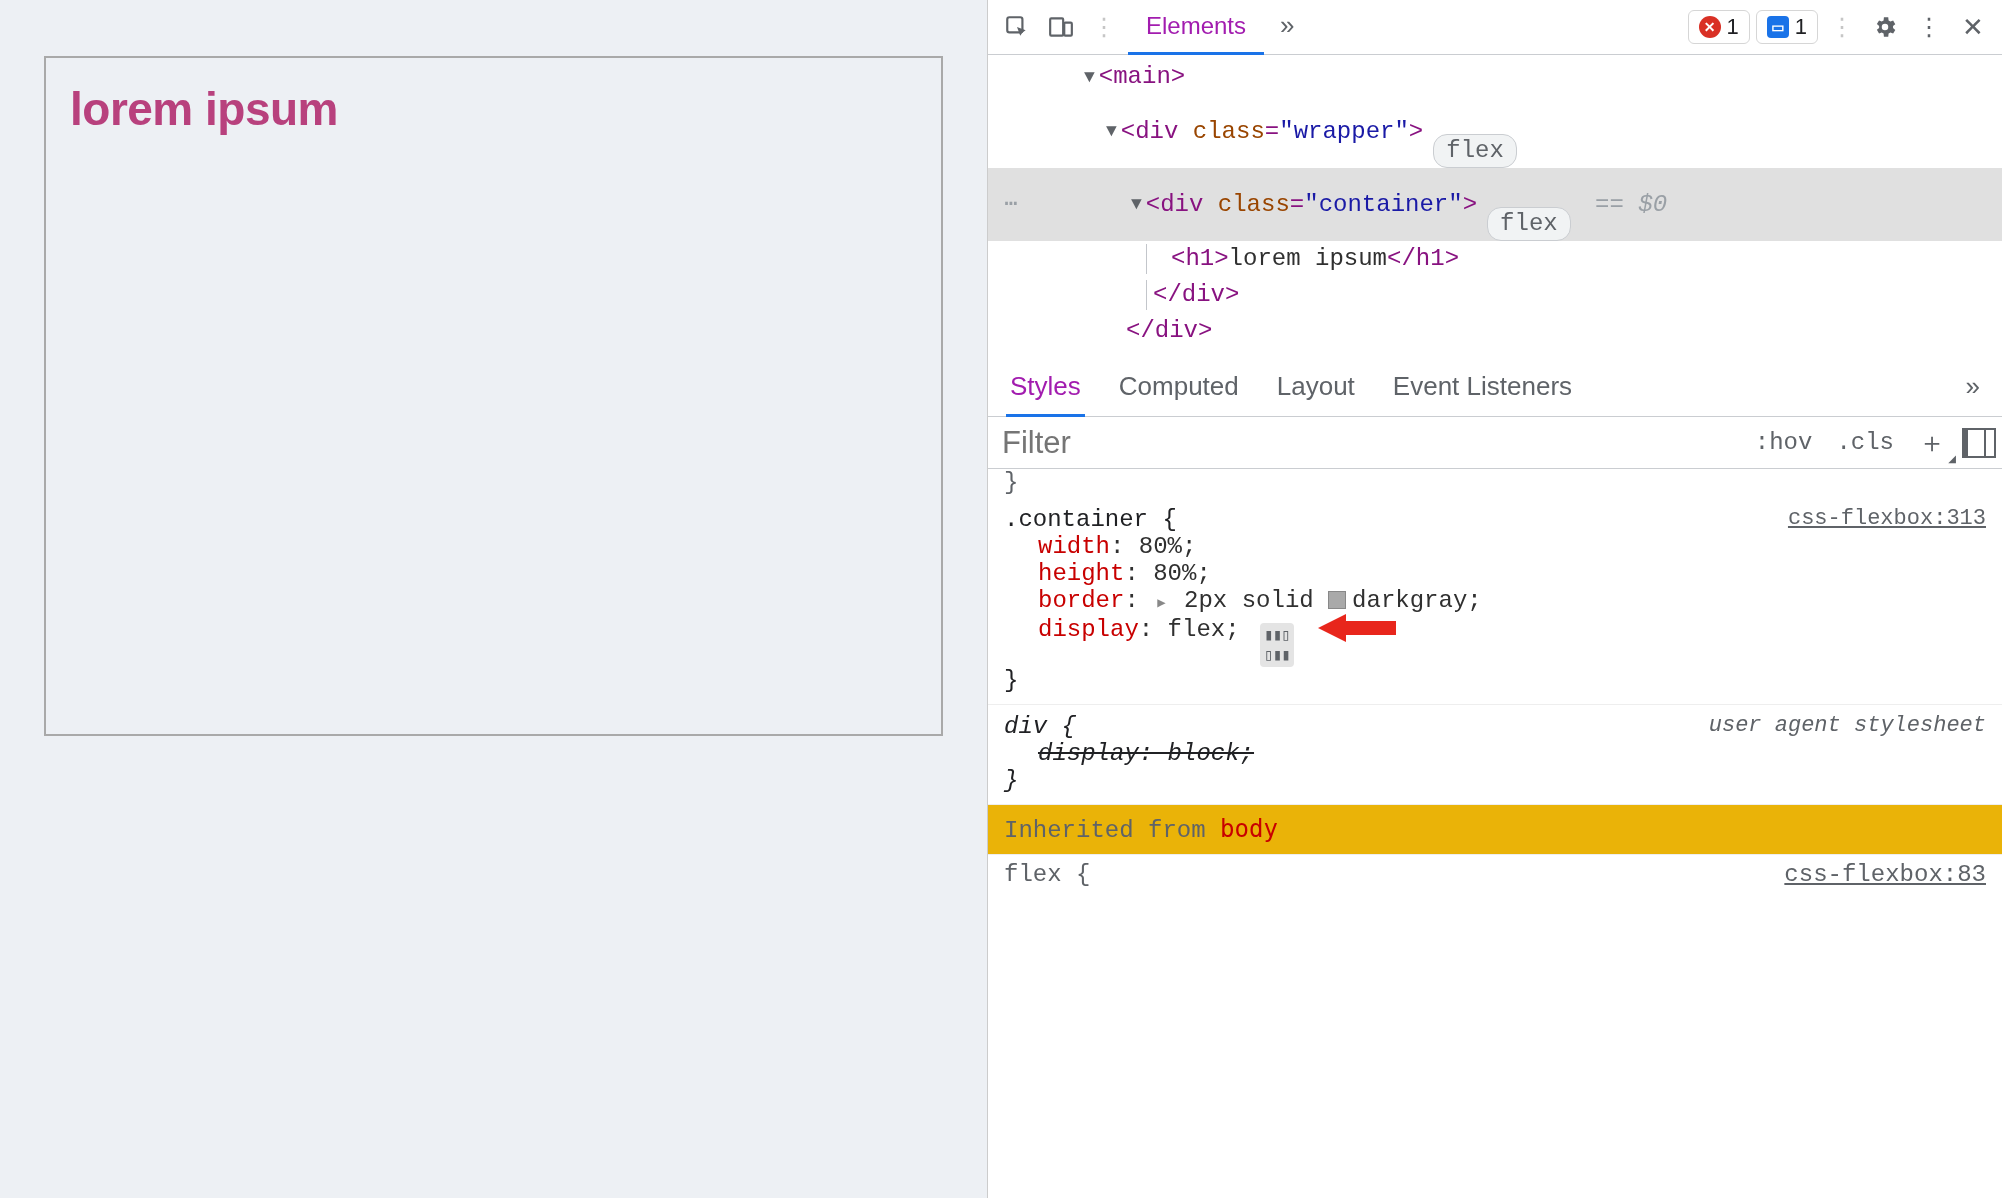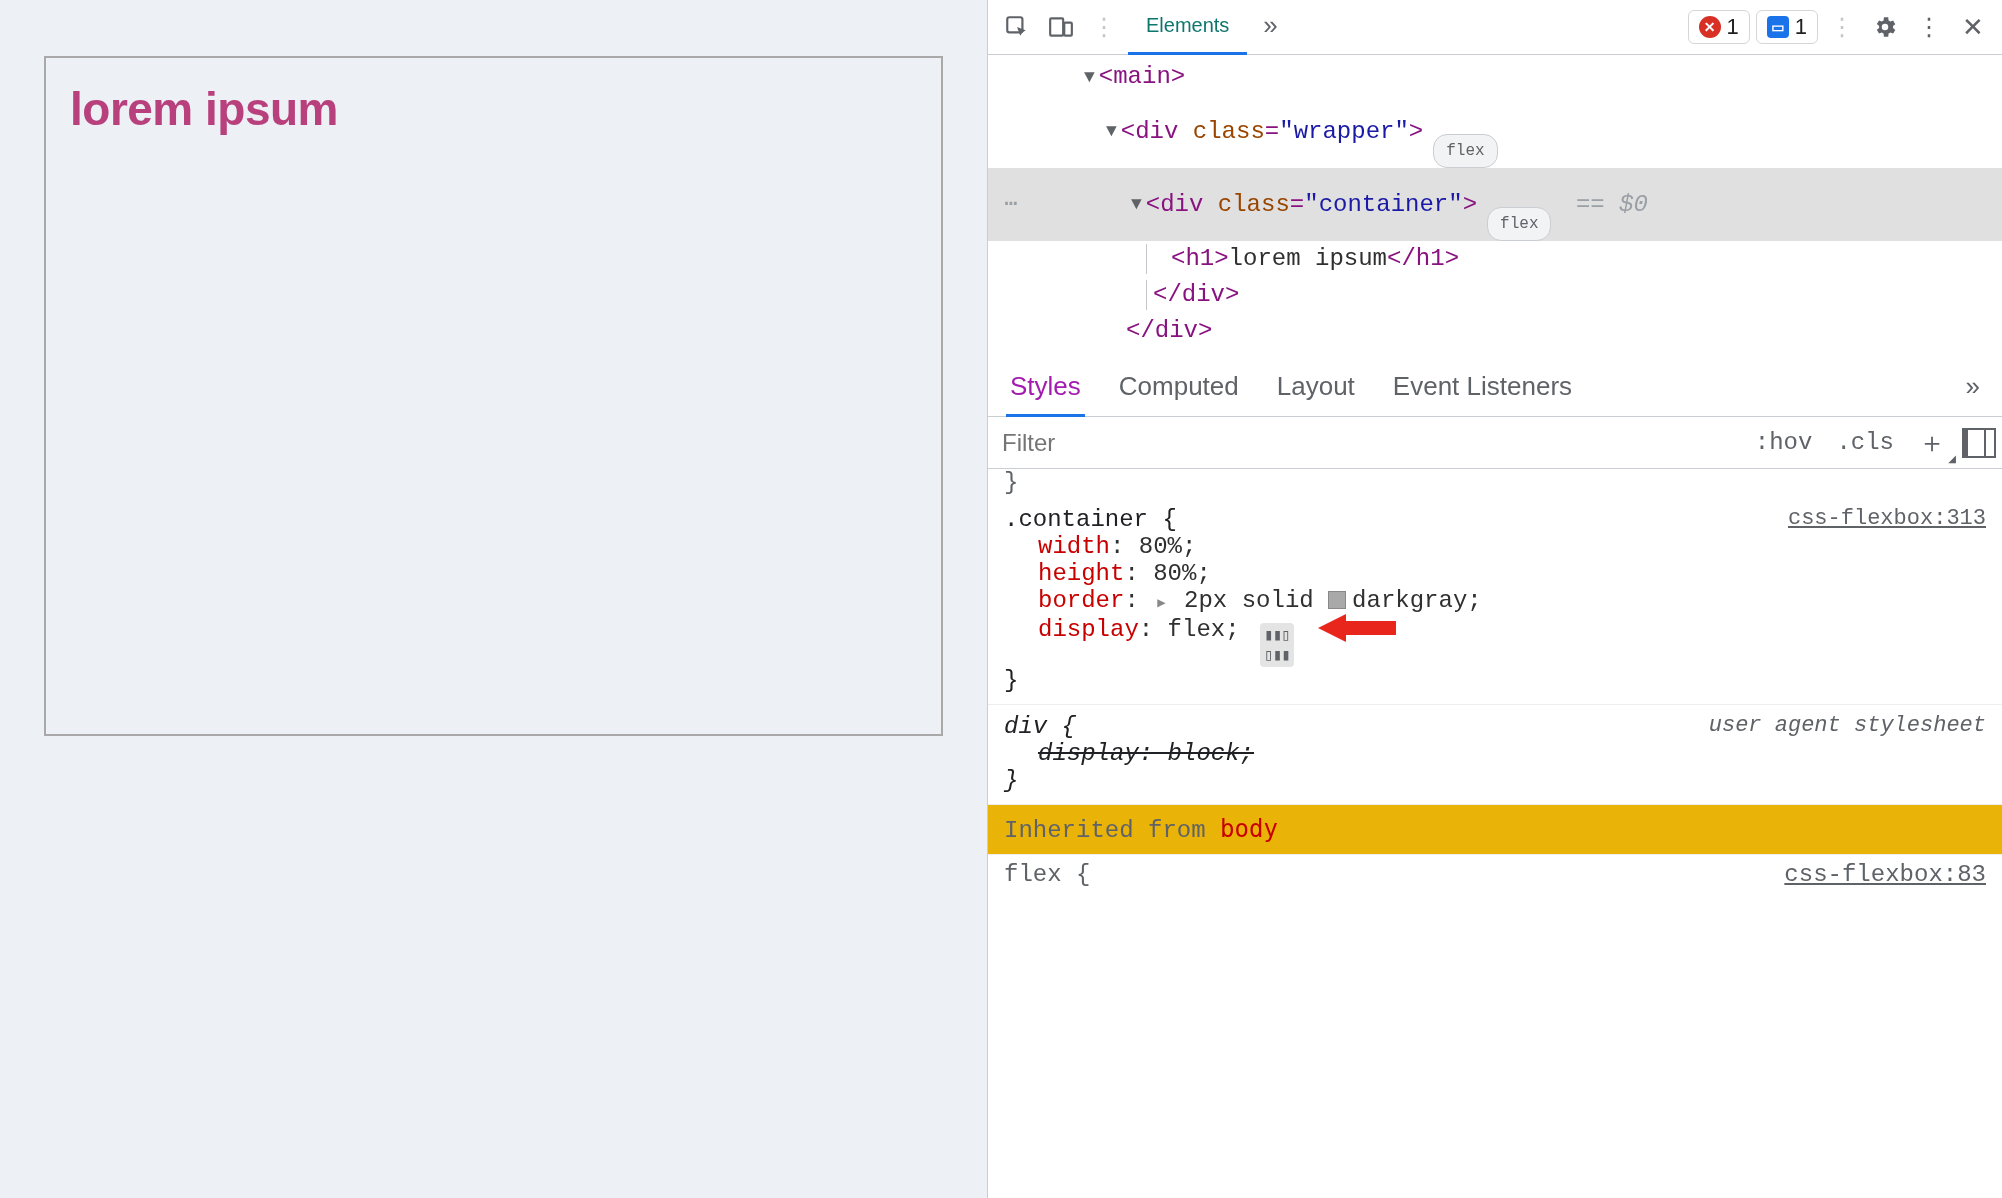--- a/index.html
+++ b/index.html
@@ -55,23 +55,23 @@
   }
   .dt-toolbar .spacer { flex: 1; }
   .tb-icon {
     width: 38px; height: 38px;
     display: flex; align-items: center; justify-content: center;
     color: #5f6368;
     border-radius: 4px;
   }
   .tb-sep { font-size: 24px; color: #c6c6c6; padding: 0 6px; }
   .tb-tab {
-    font-size: 20px;
+    font-size: 24px;
     padding: 12px 18px;
-    color: #0f766e;
+    color: #a21caf;
     border-bottom: 3px solid transparent;
     height: 55px;
     display: flex; align-items: center;
   }
   .tb-tab.active { border-bottom-color: #1a73e8; }
   .tb-badge {
     display: inline-flex; align-items: center; gap: 6px;
     border: 1px solid #d6d6d6; border-radius: 6px;
     padding: 3px 10px; font-size: 22px; height: 34px;
     background: #fff;
@@ -90,21 +90,21 @@
   .dom-row .indent { display:inline-block; }
   .dom-row.selected { background: #e0e0e0; }
   .tw { color:#5f6368; font-size:18px; padding-right:4px; }
   .tag { color: #881280; }
   .attr-n { color: #994500; }
   .attr-v { color: #1a1aa6; }
   .txt { color:#303030; }
   .flex-pill {
     display:inline-flex;align-items:center;justify-content:center;
     background:#f1f3f4;border:1px solid #cacdd1;border-radius:14px;
-    padding:16px 12px;font-size:16px;margin-left:10px;color:#5f6368;height:28px;margin-top:39px;
+    padding:16px 12px;font-size:24px;margin-left:10px;color:#5f6368;height:28px;margin-top:39px;
   }
   .eq0 { color:#9aa0a6; font-style:italic; margin-left:10px; }
   .gutter { color:#9aa0a6; font-size:22px; width:30px; text-align:center; }
   .vline { border-left:1px solid #c3c6cb; display:inline-block; height:30px; vertical-align:middle; margin-right:6px; }
 
   
   .breadcrumb {
     display:flex; align-items:center; gap:22px; padding:10px 16px;
     border-top:1px solid #cacdd1; border-bottom:1px solid #cacdd1;
     font-size:24px; background:#f8f9fa; overflow:hidden;
@@ -121,21 +121,21 @@
   .subtabs .stab { padding:12px 4px; border-bottom:3px solid transparent; height:58px; display:flex;align-items:center; }
   .subtabs .stab.active { color:#a21caf; border-bottom-color:#1a73e8; }
   .subtabs .grow { flex:1; }
 
   
   .filterbar {
     display:flex; align-items:center; border-bottom:1px solid #cacdd1;
     height:52px; padding:0 6px 0 14px; font-size:24px; color:#5f6368; gap:8px;
   }
   .filterbar input {
-    border:none; outline:none; font-size:24px; flex:1; color:#5f6368; background:transparent;
+    border:none; outline:none; font-size:31px; flex:1; color:#5f6368; background:transparent;
   }
   .filterbar .fb-btn { padding:4px 8px; }
   .filterbar .fb-plus { font-size:28px; padding:0 8px; position:relative; }
   .fb-tri { position:absolute; right:-2px; bottom:-2px; font-size:10px; color:#5f6368; }
   .fb-panel { width:34px;height:30px;border:2px solid #5f6368;display:flex;align-items:stretch;}
   .fb-panel .l{width:4px;background:#5f6368;}
   .fb-panel .m{flex:1;}
   .fb-panel .r{width:10px;border-left:2px solid #5f6368;}
 
   

